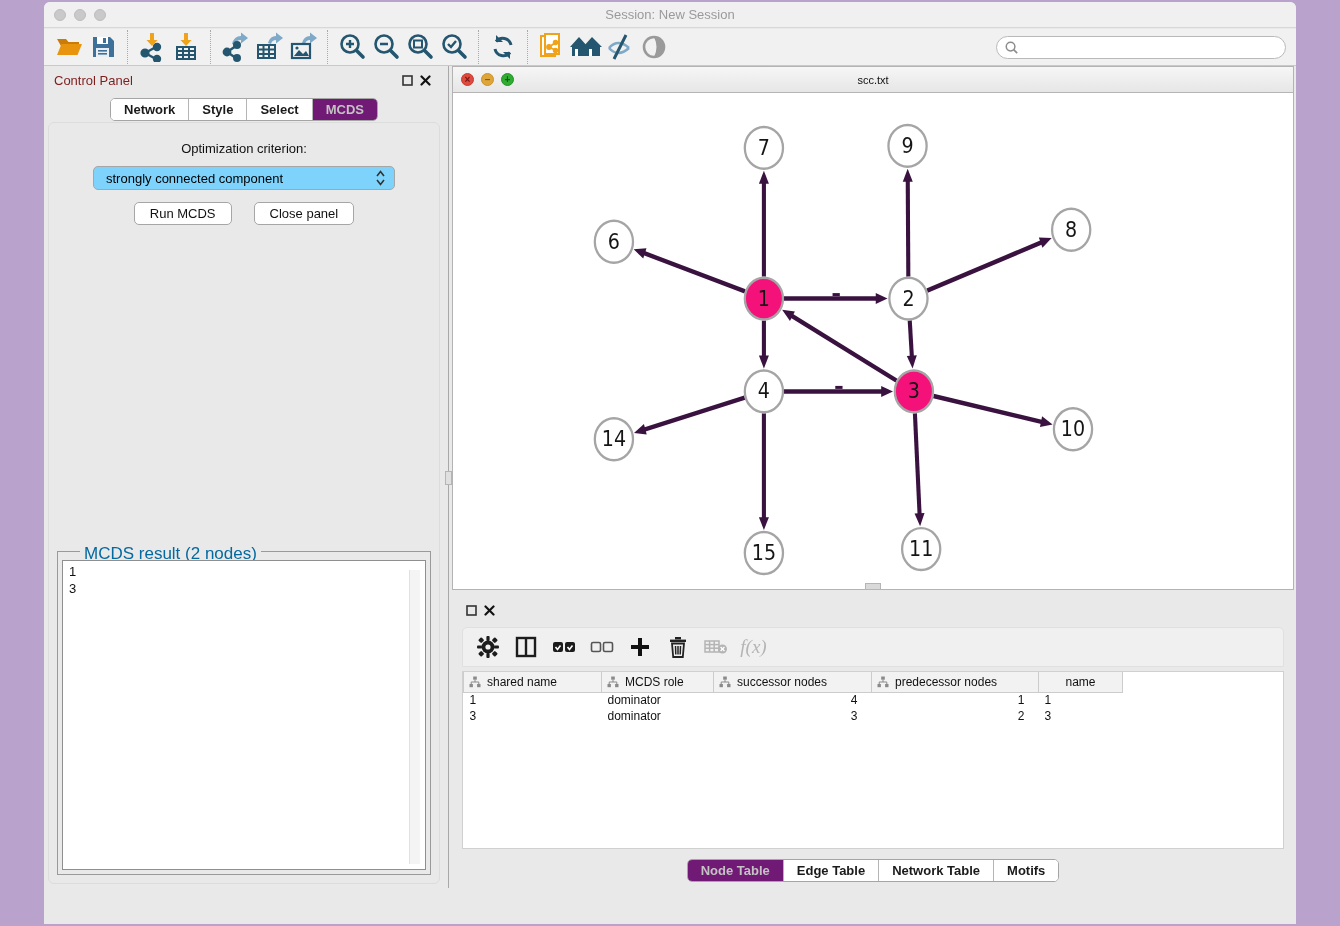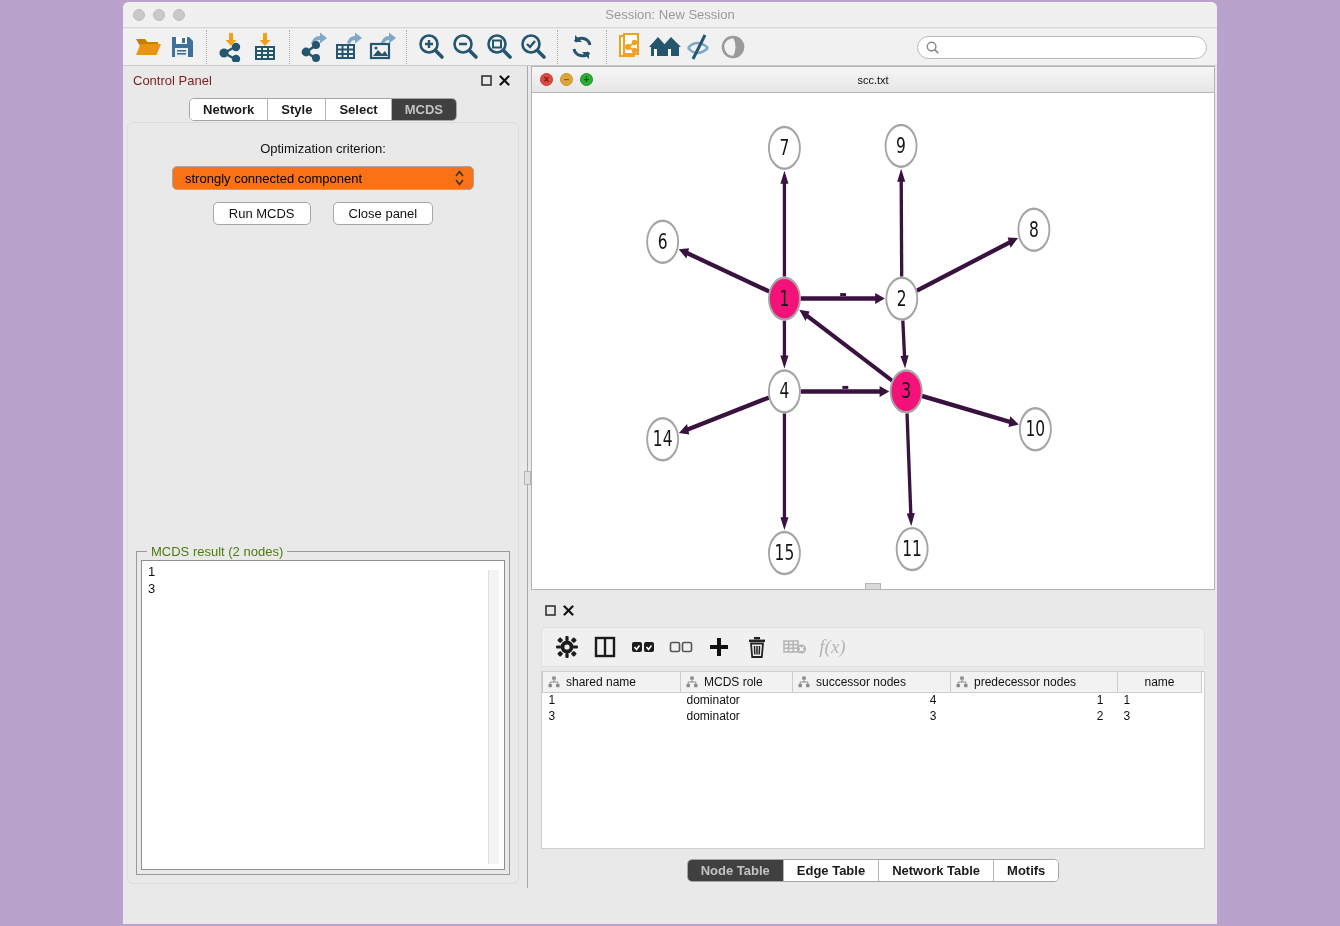--- a/index.html
+++ b/index.html
@@ -1,18 +1,18 @@
 <!DOCTYPE html>
 <html><head>
 <meta charset="utf-8">
 <style>
   * { margin:0; padding:0; box-sizing:border-box; }
   html,body { width:1340px; height:926px; overflow:hidden; }
   body { background:#b9a2cc; font-family:"Liberation Sans", sans-serif; }
-  .app { position:relative; width:1094px; height:922px; margin:2px auto 0; background:#e9e9e9;
+  .app { position:relative; width:1252px; height:922px; margin:2px auto 0; background:#e9e9e9;
          border-radius:6px 6px 0 0; overflow:hidden; }
 
   
   .titlebar { position:absolute; left:0; top:0; width:100%; height:26px; background:#f0f0f0;
               border-bottom:1px solid #d8d8d8; display:flex; align-items:center; }
   .mac-dots { display:flex; gap:8px; margin-left:10px; }
   .mac-dot { width:12px; height:12px; border-radius:50%; background:#c9c9c9; border:1px solid #bdbdbd; }
   .titlebar .title { position:absolute; left:0; right:0; text-align:center; font-size:13px; color:#9a9a9a; }
 
   
@@ -28,32 +28,32 @@
   
   .control-panel { position:absolute; left:0; top:64px; width:400px; bottom:36px; background:#e9e9e9; }
   .panel-head { height:28px; display:flex; align-items:center; padding:0 10px; }
   .panel-head .ptitle { font-size:13px; color:#7f1d1d; flex:1; }
   .winbtn { width:18px; height:18px; display:flex; align-items:center; justify-content:center; cursor:pointer; }
   .cp-tabs { display:flex; justify-content:center; margin-top:4px; }
   .seg { display:inline-flex; border:1px solid #a5a5a5; border-radius:5px; overflow:hidden; background:#fff; }
   .seg-item { padding:3px 13px; font-size:13px; font-weight:bold; color:#1a1a1a; background:#fff;
               border-left:1px solid #b5b5b5; cursor:pointer; white-space:nowrap; }
   .seg-item:first-child { border-left:none; }
-  .seg-item.active { background:#404040; color:#c3c3c3; }
+  .seg-item.active { background:#701a75; color:#c3c3c3; }
   .cp-body { position:absolute; left:4px; right:4px; top:56px; bottom:4px; background:#e9e9e9;
              border:1px solid #dcdcdc; border-radius:6px; }
   .opt-label { text-align:center; font-size:13px; color:#111; margin-top:18px; }
-  .dropdown { position:relative; margin:10px 44px 0; height:24px; background:#f97316; border:1px solid #a6a6a6;
+  .dropdown { position:relative; margin:10px 44px 0; height:24px; background:#7dd3fc; border:1px solid #a6a6a6;
               border-radius:5px; display:flex; align-items:center; padding-left:12px; font-size:13px; cursor:pointer; }
   .dropdown .dval { flex:1; }
   .btn-row { display:flex; justify-content:center; gap:22px; margin-top:12px; }
   .pbtn { background:#fff; border:1px solid #a6a6a6; border-radius:5px; padding:3px 15px; font-size:13px;
           color:#111; cursor:pointer; font-family:"Liberation Sans", sans-serif; }
   .result-group { position:absolute; left:8px; right:8px; top:428px; bottom:8px; border:1px solid #9a9a9a; }
-  .result-legend { position:absolute; left:10px; top:-8px; background:#e9e9e9; padding:0 4px; font-size:13px; color:#4d7c0f; }
+  .result-legend { position:absolute; left:22px; top:-8px; background:#e9e9e9; padding:0 4px; font-size:17px; color:#0369a1; }
   .result-text { position:absolute; left:4px; right:4px; top:8px; bottom:4px; background:#fff;
                  border:1px solid #8f8f8f; font-size:13px; color:#111; padding:2px 6px; line-height:17px; overflow:hidden; }
   .result-scroll { position:absolute; right:5px; top:9px; bottom:5px; width:11px; background:#f4f4f4;
                    border-left:1px solid #e0e0e0; }
   .v-splitter { position:absolute; left:400px; top:64px; width:8px; bottom:36px; background:#e9e9e9; }
   .v-splitter .line { position:absolute; left:4px; top:0; bottom:0; width:1px; background:#a8a8a8; }
   .v-splitter .grip { position:absolute; left:1px; top:405px; width:7px; height:14px; background:#e0e0e0;
                       border:1px solid #b5b5b5; }
 
   

